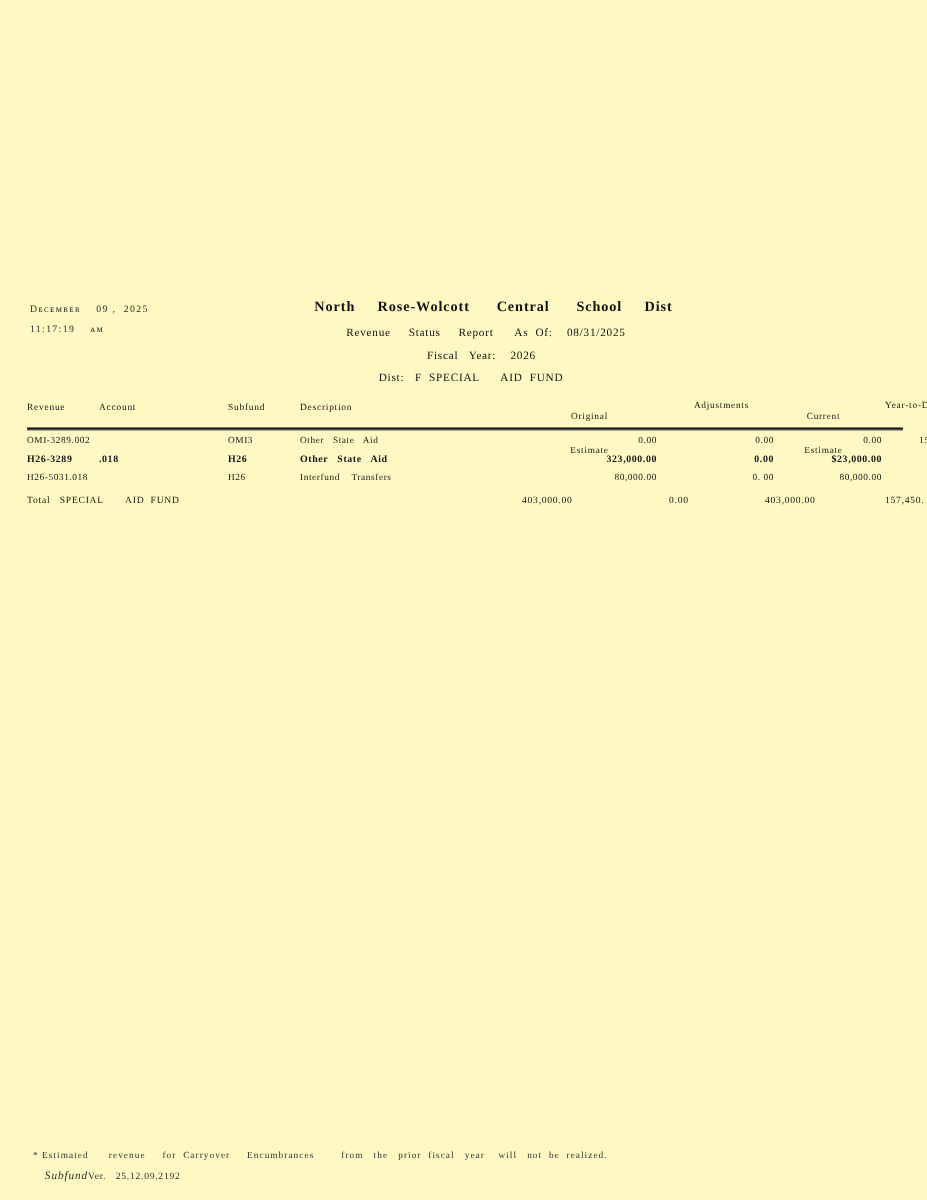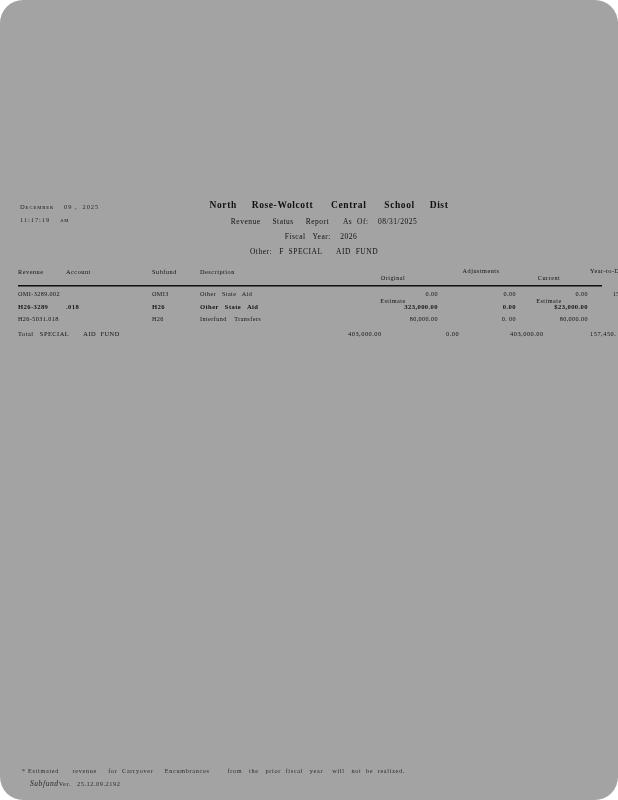--- a/index.html
+++ b/index.html
@@ -11,22 +11,21 @@
     width: 618px;
     height: 800px;
     position: relative;
     font-family: "Liberation Serif", serif;
     color: #1b1b1b;
     overflow: hidden;
   }
   .page {
     position: absolute;
     inset: 0;
-    background: #a3a3a3;
-    border-radius: 23px;
+    background: #fef9c3;
   }
 
   
   .meta {
     position: absolute;
     left: 20px;
     top: 200px;
     font-size: 6.5px;
     letter-spacing: 0.9px;
     color: #2a2a2a;
@@ -193,21 +192,21 @@
 
   <div class="meta">
     <div>Dᴇᴄᴇᴍʙᴇʀ    09 ,  2025</div>
     <div>11:17:19    ᴀᴍ</div>
   </div>
 
   <div class="title-block">
     <div class="title-line1">North     Rose-Wolcott      Central      School     Dist</div>
     <div class="title-line2">Revenue     Status     Report      As  Of:    08/31/2025</div>
     <div class="title-line3">Fiscal   Year:    2026</div>
-    <div class="title-line4">Other:   F  SPECIAL      AID  FUND</div>
+    <div class="title-line4">Dist:   F  SPECIAL      AID  FUND</div>
   </div>
 
   <div class="table">
 
     <div class="col-head">
       <div class="c x-rev">Revenue</div>
       <div class="c x-acct">Account</div>
       <div class="c x-sub">Subfund</div>
       <div class="c x-desc">Description</div>
 

